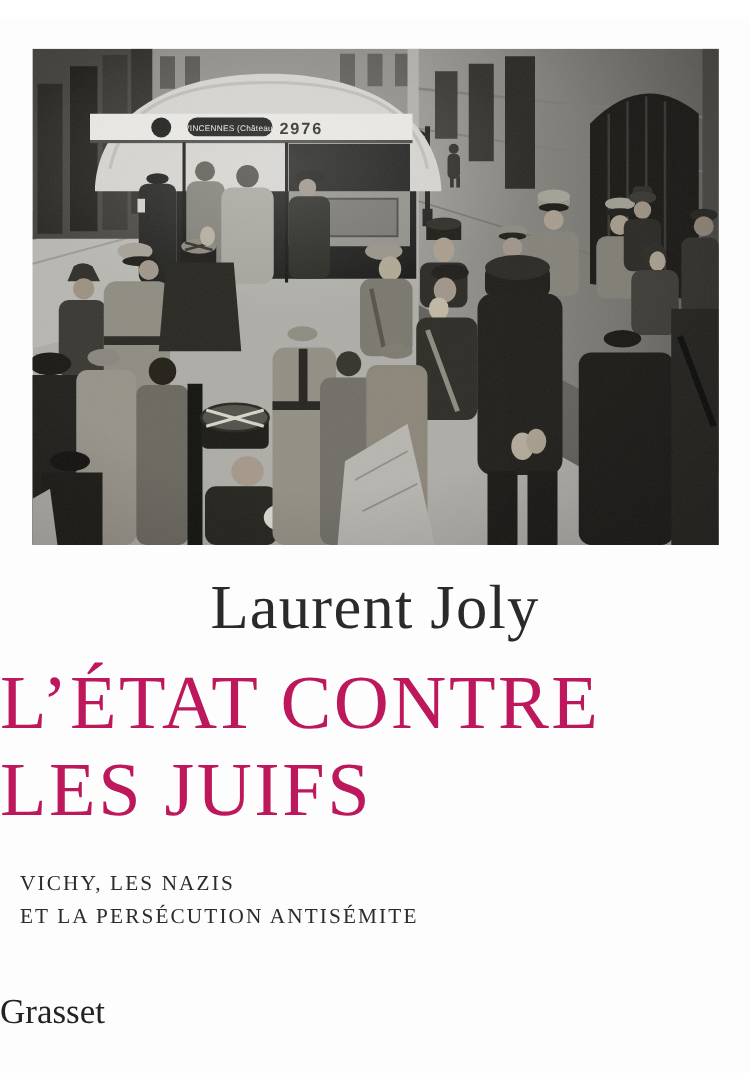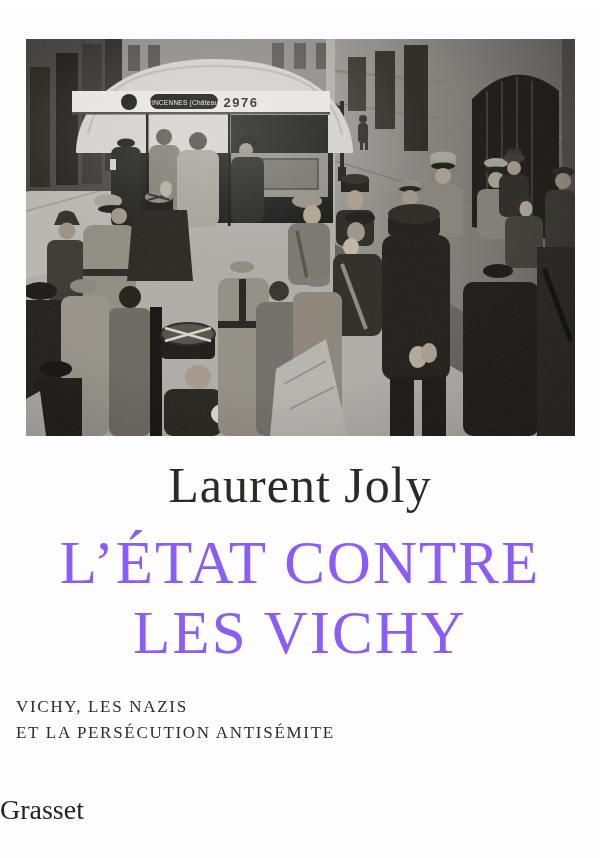--- a/index.html
+++ b/index.html
@@ -11,22 +11,22 @@
   }
   .photo { position:absolute; left:26px; top:25px; width:549px; height:397px; margin:0; }
   .photo svg { display:block; width:100%; height:100%; }
   .author {
     position:absolute; top:442px; left:0; width:100%;
     text-align:center; font-size:50px; line-height:58px;
     letter-spacing:1px; color:#2b2a28;
   }
   .title {
     position:absolute; top:514px; left:0; width:100%; margin:0;
-    text-align:center; font-size:61px; line-height:70px;
-    letter-spacing:2px; font-weight:normal; color:#8b5cf6;
+    font-size:61px; line-height:70px;
+    letter-spacing:2px; font-weight:normal; color:#be185d;
   }
   .title span { display:block; }
   .subtitle {
     position:absolute; top:680px; left:16px; width:100%;
     text-align:left; font-size:17px; line-height:26px;
     letter-spacing:1.7px; color:#2d2c2a;
   }
   .subtitle span { display:block; }
   .publisher {
     position:absolute; top:780px; left:0; width:100%;
@@ -273,21 +273,21 @@
 
       <rect width="549" height="397" fill="url(#vig)"></rect>
       <rect width="549" height="397" filter="url(#grain)" opacity="0.55"></rect>
     </svg>
   </figure>
 
   <div class="author">Laurent Joly</div>
 
   <h1 class="title">
     <span>L’ÉTAT CONTRE</span>
-    <span>LES VICHY</span>
+    <span>LES JUIFS</span>
   </h1>
 
   <div class="subtitle">
     <span>VICHY, LES NAZIS</span>
     <span>ET LA PERSÉCUTION ANTISÉMITE</span>
   </div>
 
   <div class="publisher">Grasset</div>
 </div>
 

